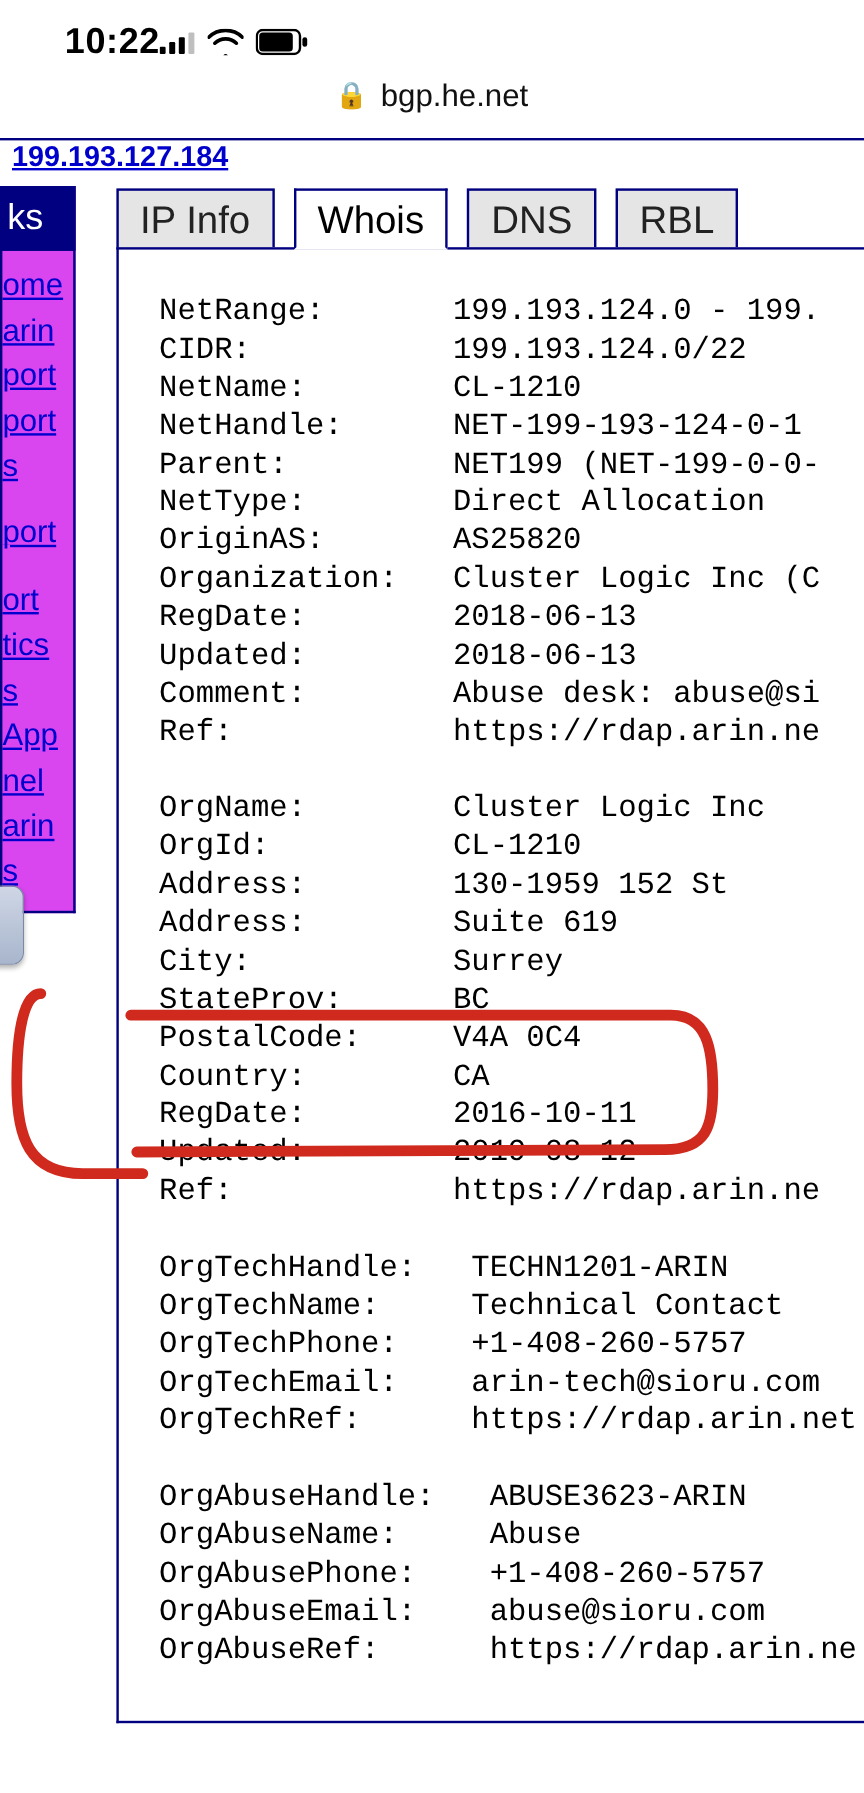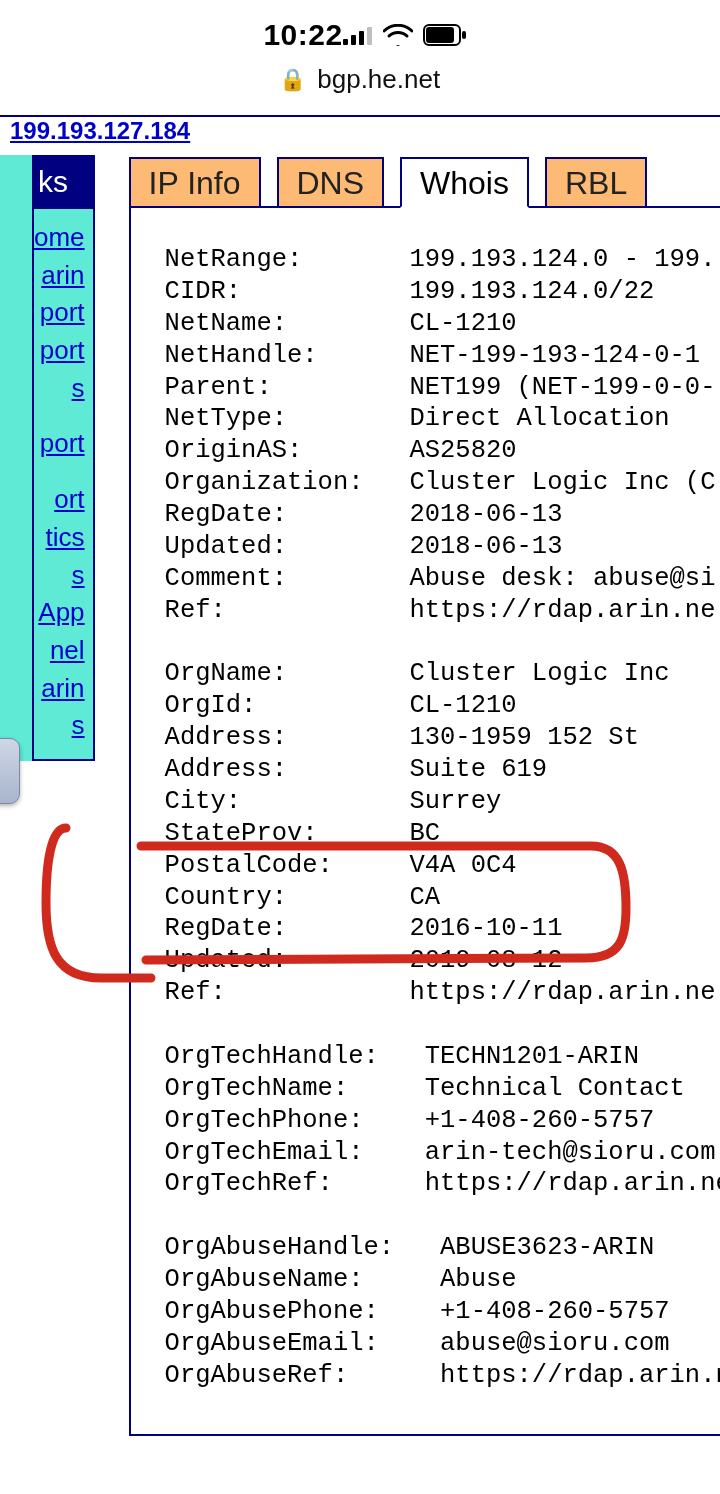--- a/index.html
+++ b/index.html
@@ -6,21 +6,21 @@
   html, body {
     margin: 0; padding: 0;
     width: 720px; height: 1494px;
     font-family: -apple-system, "Helvetica Neue", Arial, sans-serif;
     background: #fff;
     overflow: hidden;
   }
   
   .status-bar {
     display: flex;
-    justify-content: center;
+    justify-content: flex-start;
     align-items: center;
     padding: 18px 44px 8px 54px;
     font-size: 30px;
     font-weight: 600;
     letter-spacing: 0.5px;
   }
   .status-right { display:flex; align-items:center; gap:10px; }
   .status-right svg { display:block; }
   
   .url-bar {
@@ -42,61 +42,59 @@
     font-weight: bold;
     text-decoration: underline;
   }
   
   .main {
     display:flex;
     align-items:flex-start;
   }
   .sidebar {
     width: 115px;
-    background:#5eead4;
-    padding-left:32px;
+    background:#d946ef;
   }
   .sidebar-header {
     background:#000080;
     color:#fff;
     font-size:30px;
     padding:8px 6px 8px 4px;
     text-align:left;
     border: 2px solid #000080;
   }
   .sidebar-box {
     border:2px solid #000080;
     border-top:none;
     padding:10px 4px 14px 0;
   }
   .sidebar-box a {
     display:block;
     color:#0000cc;
     text-decoration:underline;
     font-size:26px;
     line-height:1.45;
-    text-align:right;
     padding-right:4px;
   }
   .content-wrap {
     flex:1;
     padding-left:34px;
     position:relative;
   }
   .tabs {
     display:flex;
     gap:16px;
     margin-bottom:-2px;
     padding-top:2px;
   }
   .tab {
     border:2px solid #000080;
     padding:6px 18px 4px 18px;
     font-size:32px;
-    background:#fdba74;
+    background:#e5e5e5;
     color:#222;
     cursor:pointer;
   }
   .tab.active {
     background:#fff;
     color:#000;
     border-bottom:2px solid #fff;
     position:relative;
     z-index:2;
   }
@@ -200,22 +198,22 @@
       <a href="#">nel</a>
       <a href="#">arin</a>
       <a href="#">s</a>
     </div>
     <div class="clipped-button"></div>
   </div>
 
   <div class="content-wrap">
     <div class="tabs">
       <div class="tab">IP Info</div>
+      <div class="tab active">Whois</div>
       <div class="tab">DNS</div>
-      <div class="tab active">Whois</div>
       <div class="tab">RBL</div>
     </div>
     <div class="content-panel">
       <pre class="whois" id="whois-pre">NetRange:       199.193.124.0 - 199.
 CIDR:           199.193.124.0/22
 NetName:        CL-1210
 NetHandle:      NET-199-193-124-0-1
 Parent:         NET199 (NET-199-0-0-
 NetType:        Direct Allocation
 OriginAS:       AS25820

